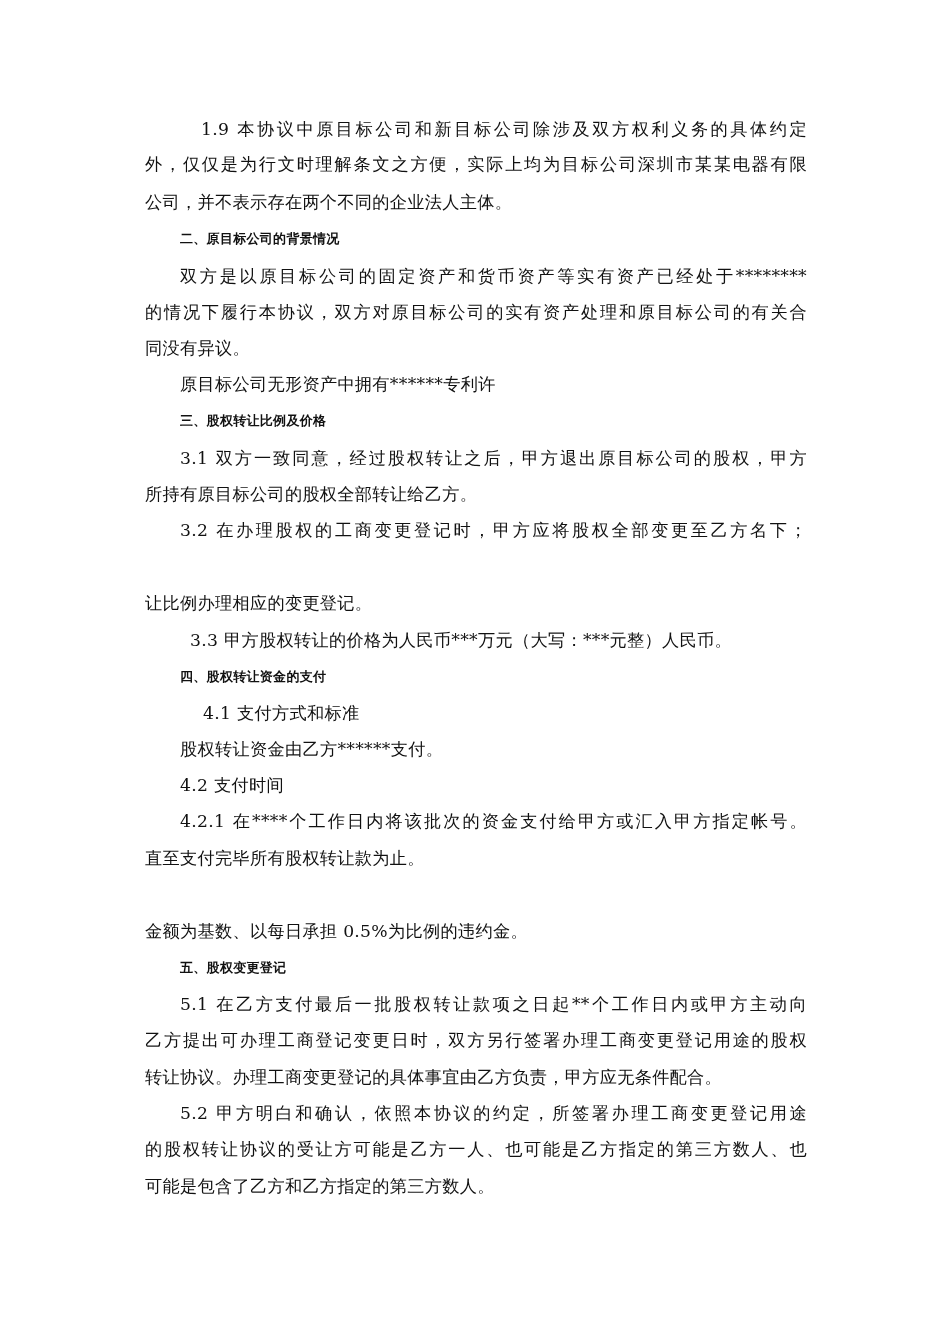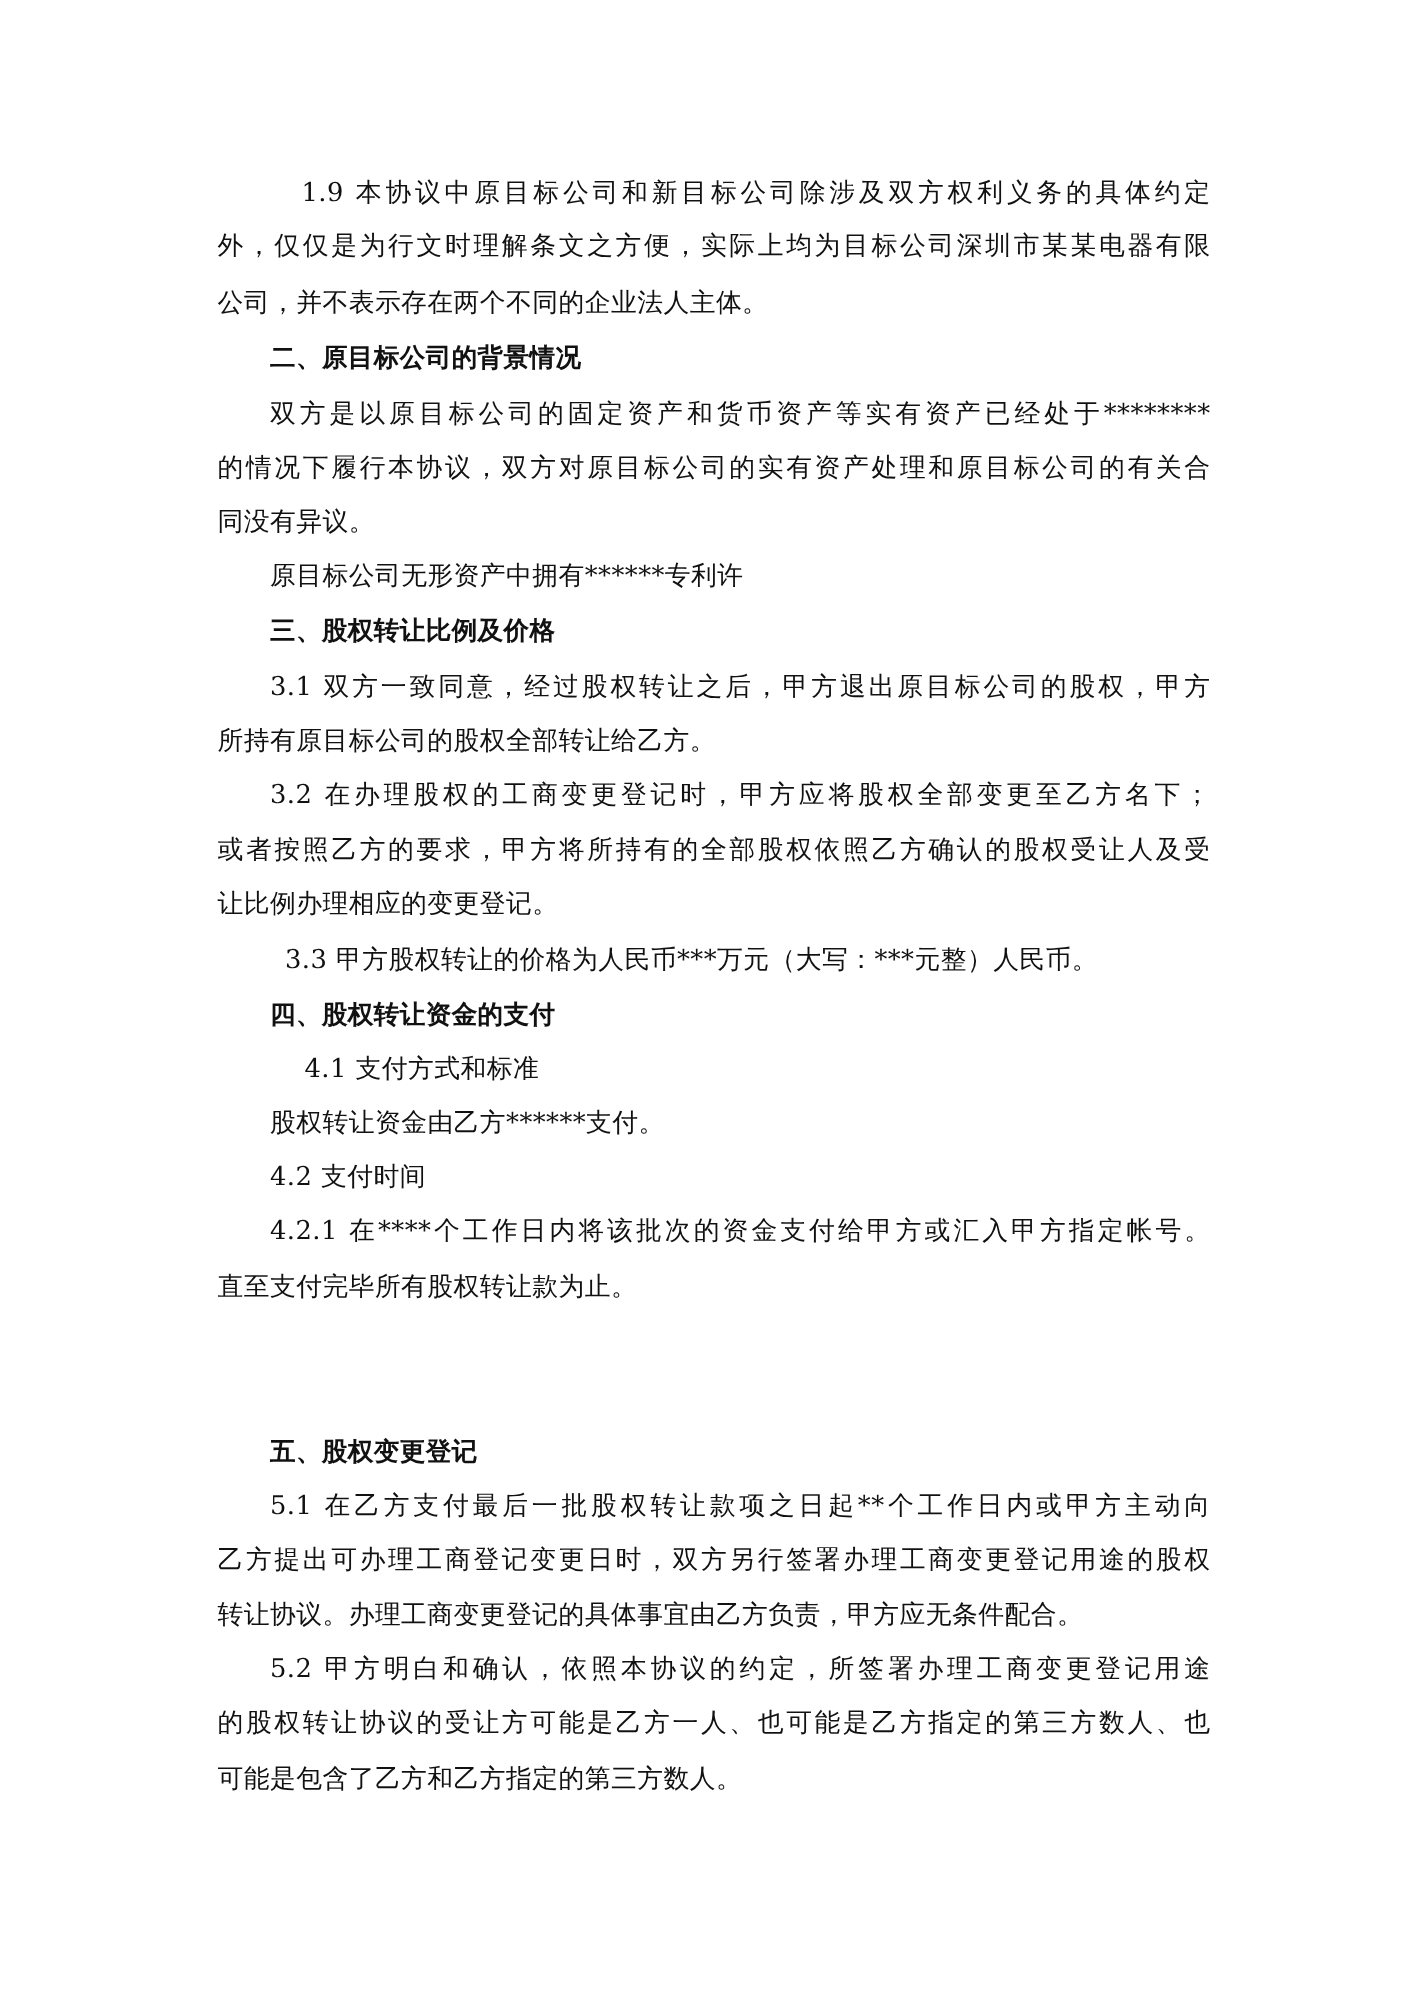--- a/index.html
+++ b/index.html
@@ -3,21 +3,21 @@
 <meta charset="utf-8">
 <style>
   html, body { margin: 0; padding: 0; background: #ffffff; }
   body { width: 950px; height: 1344px; position: relative; overflow: hidden;
          font-family: "DejaVu Serif", "Liberation Serif", serif; color: #111111; }
   .page { position: absolute; left: 0; top: 0; width: 950px; height: 1344px; background: #ffffff; }
   .line { position: absolute; left: 145px; white-space: nowrap; font-size: 17.2px; line-height: 24px; height: 24px; letter-spacing: 0.3px; }
   .ind { left: 180px; }
   .ind2 { left: 201px; }
   .ind3 { left: 190px; }
-  .heading { font-family: "DejaVu Sans", "Liberation Sans", sans-serif; font-weight: bold; font-size: 17px; }
+  .heading { font-family: "DejaVu Sans", "Liberation Sans", sans-serif; font-weight: bold; font-size: 13px; }
   .just { text-align: justify; text-align-last: justify; width: 662px; }
   .just.ind, .just.ind2, .just.ind3 { }
 </style>
 </head>
 <body>
 
 <div class="page">
 
   <div class="line ind2 just" style="top:117px;width:606px;">1.9  本协议中原目标公司和新目标公司除涉及双方权利义务的具体约定</div>
   <div class="line just" style="top:152px;">外，仅仅是为行文时理解条文之方便，实际上均为目标公司深圳市某某电器有限</div>
@@ -26,30 +26,30 @@
   <div class="line ind heading" style="top:227px;">二、原目标公司的背景情况</div>
   <div class="line ind just" style="top:264px;width:627px;">双方是以原目标公司的固定资产和货币资产等实有资产已经处于********</div>
   <div class="line just" style="top:300px;">的情况下履行本协议，双方对原目标公司的实有资产处理和原目标公司的有关合</div>
   <div class="line" style="top:336px;">同没有异议。</div>
   <div class="line ind" style="top:372px;">原目标公司无形资产中拥有******专利许</div>
 
   <div class="line ind heading" style="top:409px;">三、股权转让比例及价格</div>
   <div class="line ind just" style="top:446px;width:627px;">3.1  双方一致同意，经过股权转让之后，甲方退出原目标公司的股权，甲方</div>
   <div class="line" style="top:482px;">所持有原目标公司的股权全部转让给乙方。</div>
   <div class="line ind just" style="top:518px;width:627px;">3.2   在办理股权的工商变更登记时，甲方应将股权全部变更至乙方名下；</div>
-  <div class="line just" style="top:555px;">或者按照乙方的要求，甲方将所持有的全部股权依照乙方确认的股权受让人及受</div>
   <div class="line" style="top:591px;">让比例办理相应的变更登记。</div>
   <div class="line ind3" style="top:628px;">3.3   甲方股权转让的价格为人民币***万元（大写：***元整）人民币。</div>
 
   <div class="line ind heading" style="top:665px;">四、股权转让资金的支付</div>
   <div class="line ind" style="top:701px;margin-left:23px;">4.1  支付方式和标准</div>
   <div class="line ind" style="top:737px;">股权转让资金由乙方******支付。</div>
   <div class="line ind" style="top:773px;">4.2   支付时间</div>
   <div class="line ind just" style="top:809px;width:627px;">4.2.1 在****个工作日内将该批次的资金支付给甲方或汇入甲方指定帐号。</div>
   <div class="line" style="top:846px;">直至支付完毕所有股权转让款为止。</div>
+  <div class="line" style="top:919px;">金额为基数、以每日承担 0.5%为比例的违约金。</div>
 
   <div class="line ind heading" style="top:956px;">五、股权变更登记</div>
   <div class="line ind just" style="top:992px;width:627px;">5.1   在乙方支付最后一批股权转让款项之日起**个工作日内或甲方主动向</div>
   <div class="line just" style="top:1028px;">乙方提出可办理工商登记变更日时，双方另行签署办理工商变更登记用途的股权</div>
   <div class="line" style="top:1065px;">转让协议。办理工商变更登记的具体事宜由乙方负责，甲方应无条件配合。</div>
   <div class="line ind just" style="top:1101px;width:627px;">5.2   甲方明白和确认，依照本协议的约定，所签署办理工商变更登记用途</div>
   <div class="line" style="top:1174px;">可能是包含了乙方和乙方指定的第三方数人。</div>
   <div class="line just" style="top:1137px;">的股权转让协议的受让方可能是乙方一人、也可能是乙方指定的第三方数人、也</div>
 </div>
 

